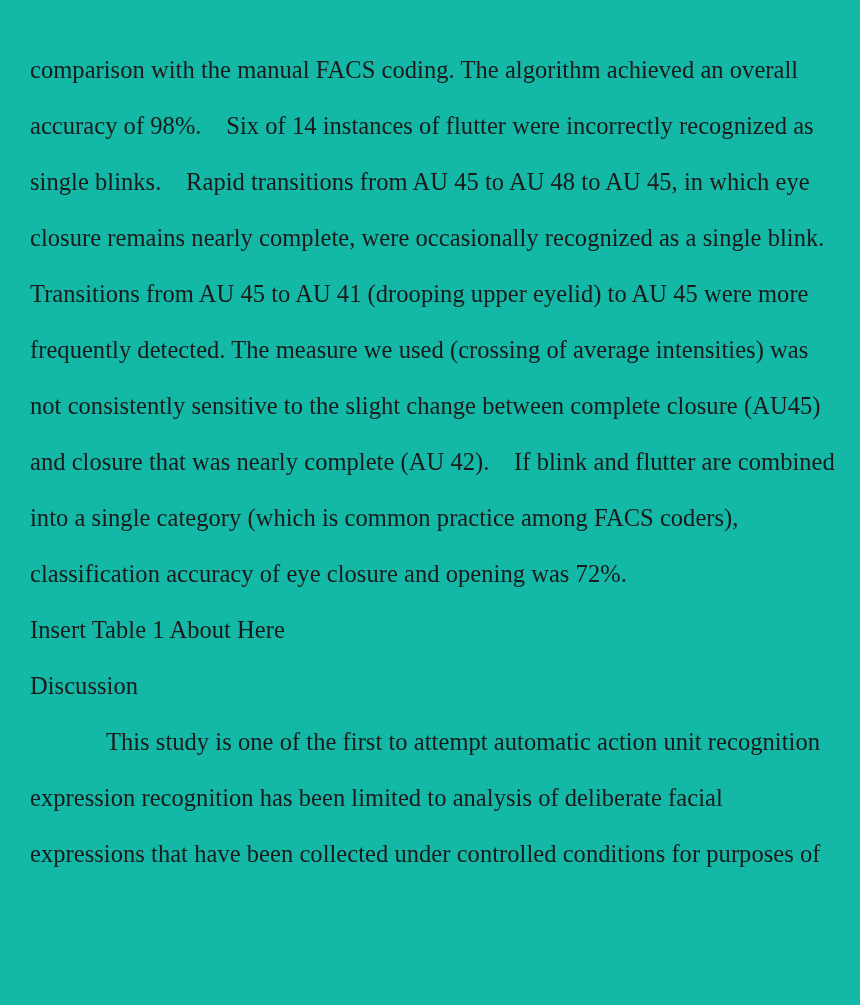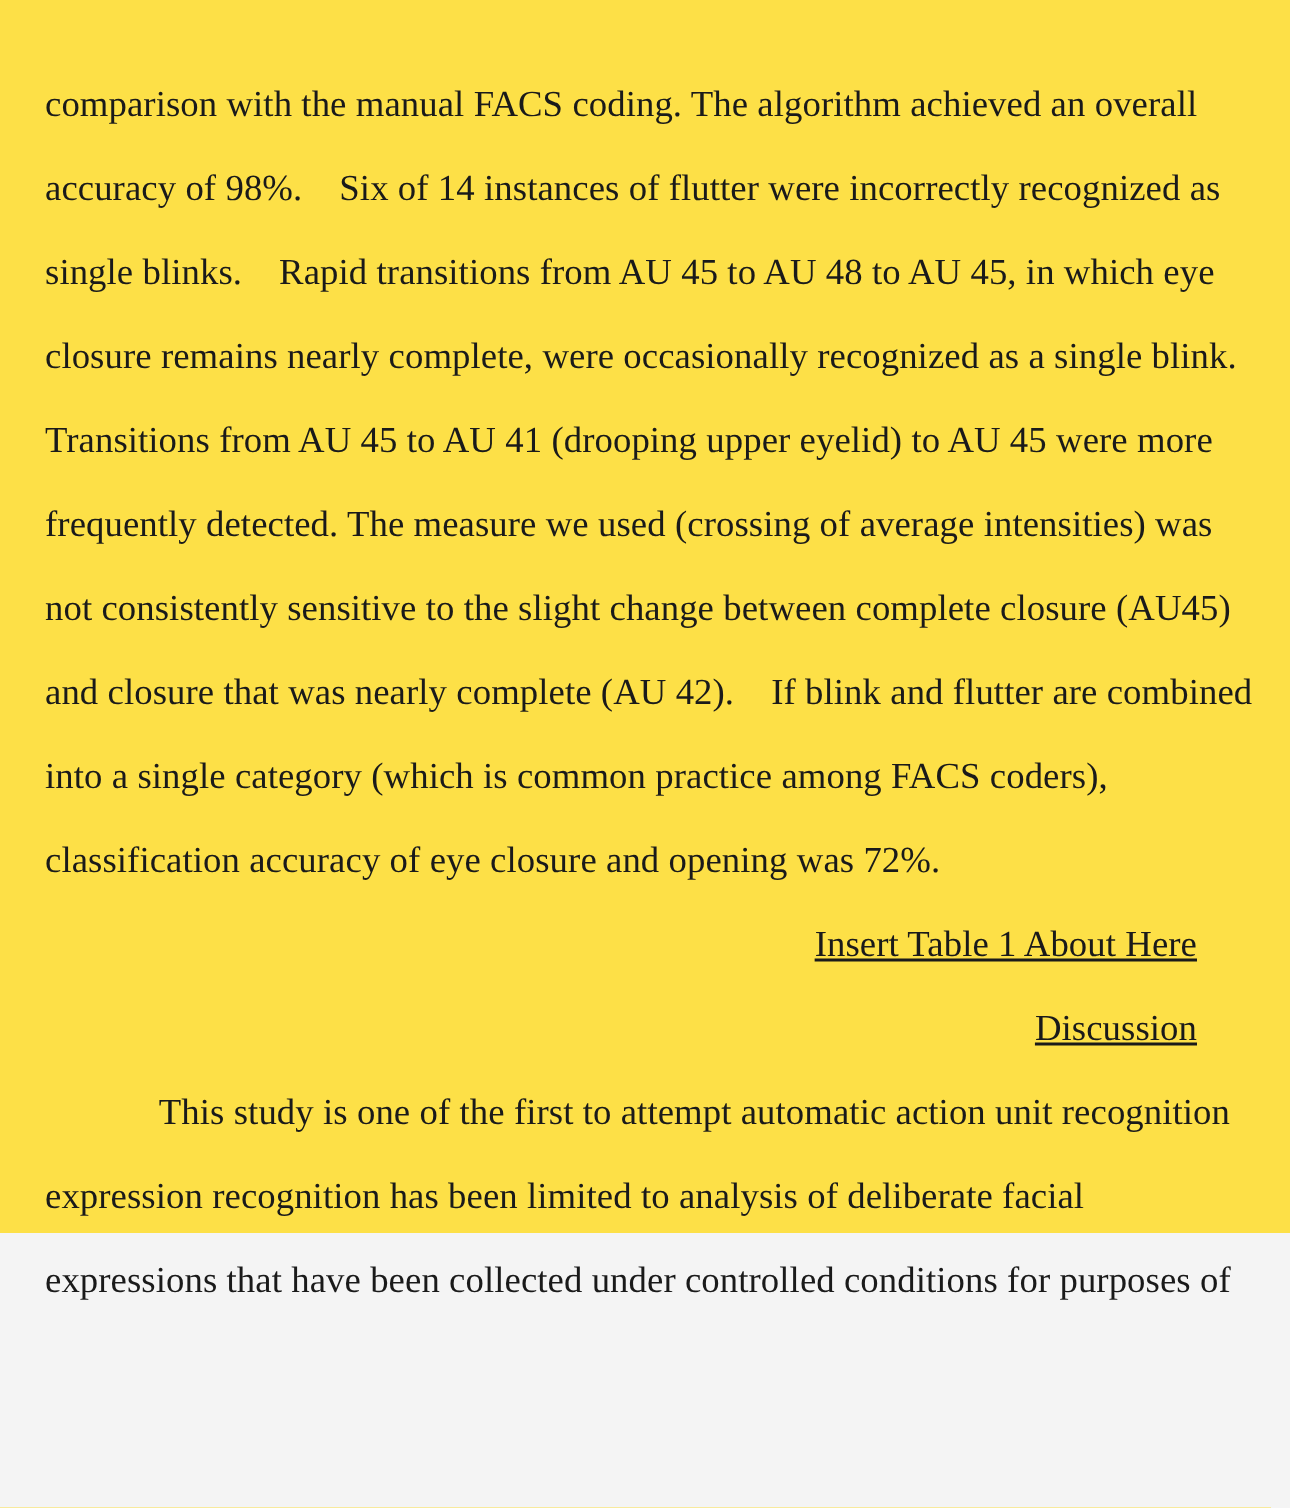--- a/index.html
+++ b/index.html
@@ -12,45 +12,44 @@
     height: 1005px;
     background: #f4f4f4;
     font-family: "Liberation Serif", "DejaVu Serif", serif;
     color: #1a1a1a;
     overflow: hidden;
   }
 
   .page {
     position: relative;
     width: 860px;
-    height: 822px;
+    height: 1005px;
     box-sizing: border-box;
     padding-top: 42px;
-    background: #fde047;
+    background: #14b8a6;
   }
 
   .text-column {
     margin-left: 30px;
     width: 790px;
   }
 
   .doc-line {
     font-size: 24.5px;
     line-height: 56px;
     height: 56px;
     letter-spacing: 0.05px;
     white-space: pre;
     color: #1a1a1a;
   }
 
   .doc-line.centered {
-    text-align: right;
+    text-align: left;
     padding-right: 22px;
     white-space: normal;
-    text-decoration: underline;
   }
 
   .doc-line.indented {
     text-indent: 75px;
     text-align: right;
   }
 
   
   .doc-line { -webkit-font-smoothing: antialiased; }
 </style>

